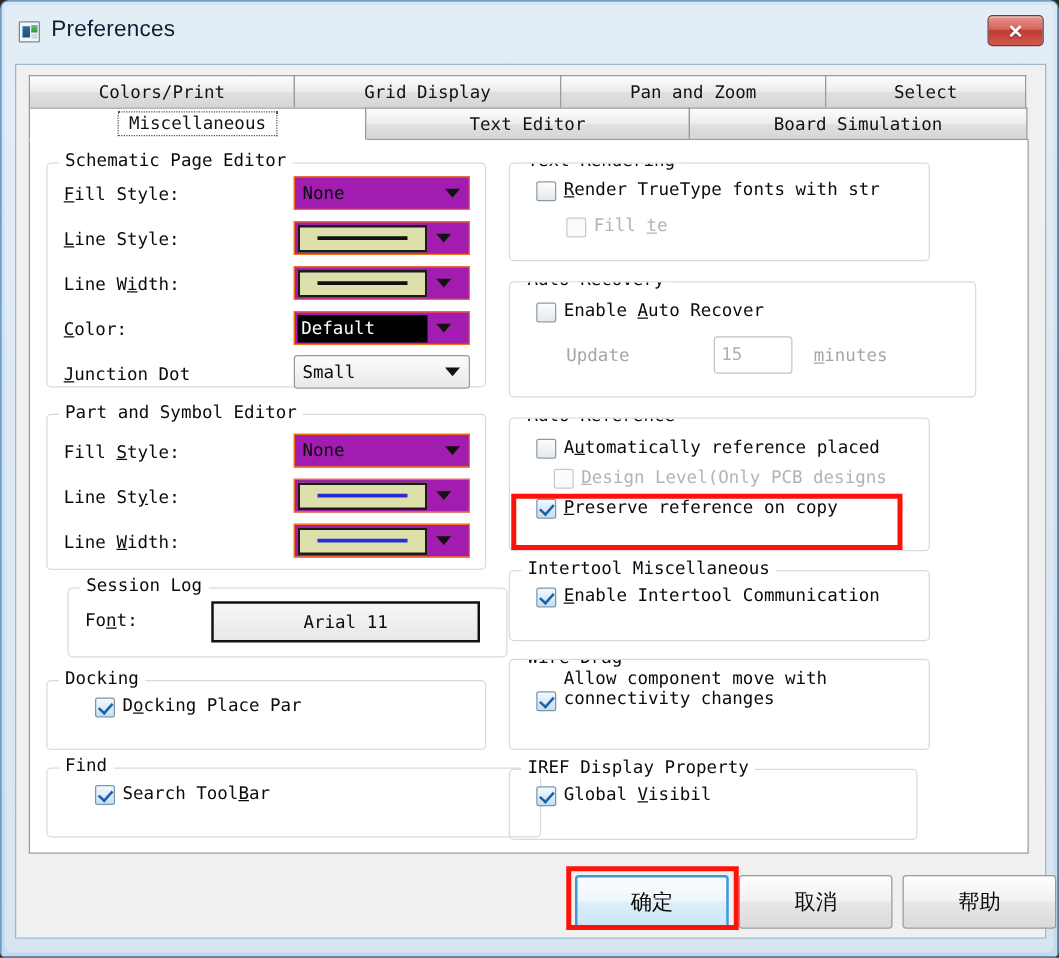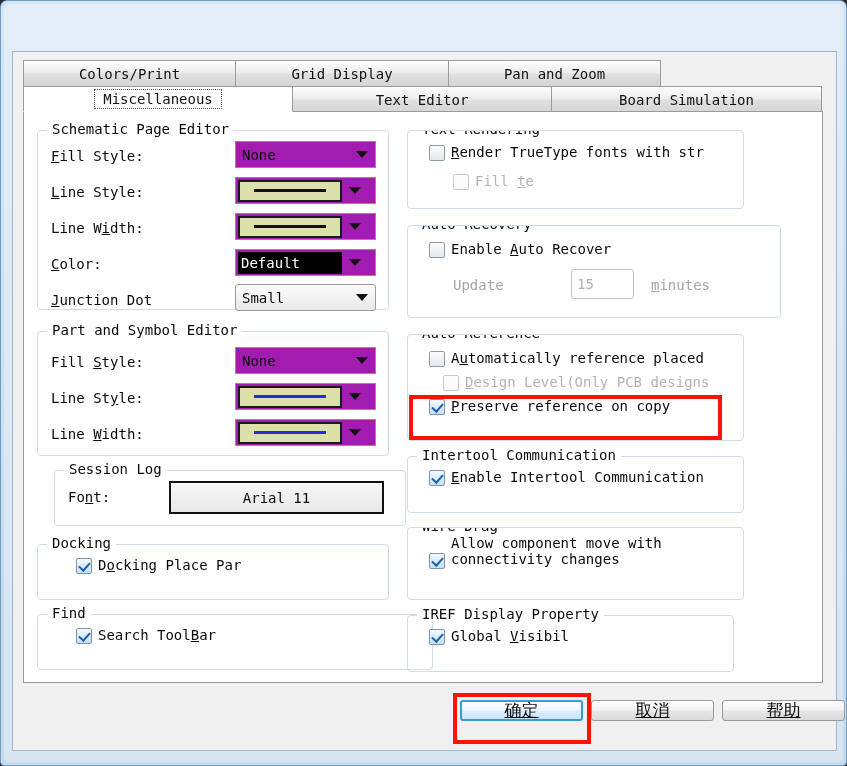--- a/index.html
+++ b/index.html
@@ -337,58 +337,71 @@
 
   
   #buttonbar {
     position: absolute;
     left: 0; top: 636px;
     width: 823px; height: 62px;
   }
   .dlgbutton {
     position: absolute;
     top: 12px;
-    height: 21px;
+    height: 43px;
     box-sizing: border-box;
     border: 1px solid #9a9a9a;
     border-radius: 3px;
     background: linear-gradient(180deg,#fdfdfd 0%,#f2f2f2 48%,#e6e6e6 52%,#dadada 100%);
     display: flex;
     align-items: center;
     justify-content: center;
     font-family: "Liberation Sans", sans-serif;
     font-size: 17px;
     color: #0a0a0a;
     cursor: pointer;
-    text-decoration: underline;
   }
   .dlgbutton.default {
     border: 2px solid #3c9ad6;
     background: linear-gradient(180deg,#fbfdfe 0%,#eef6fc 48%,#dceefa 52%,#cbe6f8 100%);
   }
 </style>
 </head>
 <body>
 
 <div id="window">
   <div id="window-inner-glow"></div>
 
+  <div id="titlebar">
+    <div id="title-icon">
+      <span class="sq-a"></span>
+        <span class="sq-b"></span>
+        <span class="sq-c"></span>
+    </div>
+    <div id="title-text">Preferences</div>
+    <div id="close-button">
+      <span class="x-glyph">✕</span>
+    </div>
+  </div>
 
   <div id="client">
 
     <div id="tabstrip">
       <div class="tab-row row1">
         <div class="tab" style="width:213px">
           <span>Colors/Print</span>
         </div>
         <div class="tab" style="width:214px">
           <span>Grid Display</span>
         </div>
         <div class="tab" style="width:213px">
           <span>Pan and Zoom</span>
+        </div>
+        <div class="tab" style="width:161px">
+          <span>Select</span>
         </div>
       </div>
       <div class="tab-row row2">
         <div class="tab active" style="width:270px">
           <span class="tab-focus">Miscellaneous</span>
         </div>
         <div class="tab" style="width:260px">
           <span>Text Editor</span>
         </div>
         <div class="tab" style="width:271px">
@@ -552,21 +565,21 @@
           <span class="cb disabled"></span>
           <span class="cb-label disabled"><span class="u">D</span>esign Level(Only PCB designs</span>
         </div>
         <div class="checkrow" style="left:21px; top:63px;">
           <span class="cb checked"></span>
           <span class="cb-label"><span class="u">P</span>reserve reference on copy</span>
         </div>
       </div>
 
       <div class="group" style="left:383px; top:344px; width:337px; height:57px;">
-        <div class="group-title">Intertool Communication</div>
+        <div class="group-title">Intertool Miscellaneous</div>
         <div class="checkrow" style="left:21px; top:12px;">
           <span class="cb checked"></span>
           <span class="cb-label"><span class="u">E</span>nable Intertool Communication</span>
         </div>
       </div>
 
       <div class="group" style="left:383px; top:415px; width:337px; height:73px; overflow:hidden;">
         <div class="group-title">Wire Drag</div>
         <div class="checkrow" style="left:21px; top:7px; width:290px;">
           <span class="cb checked" style="margin-top:18px;"></span>

